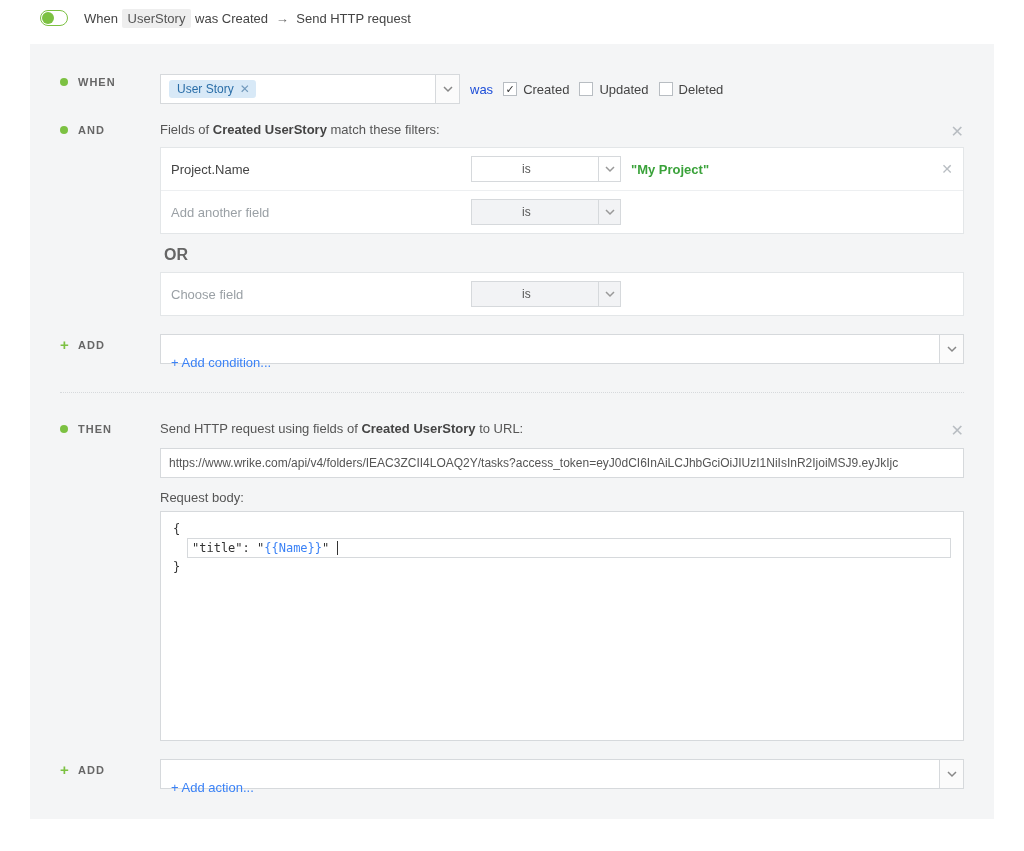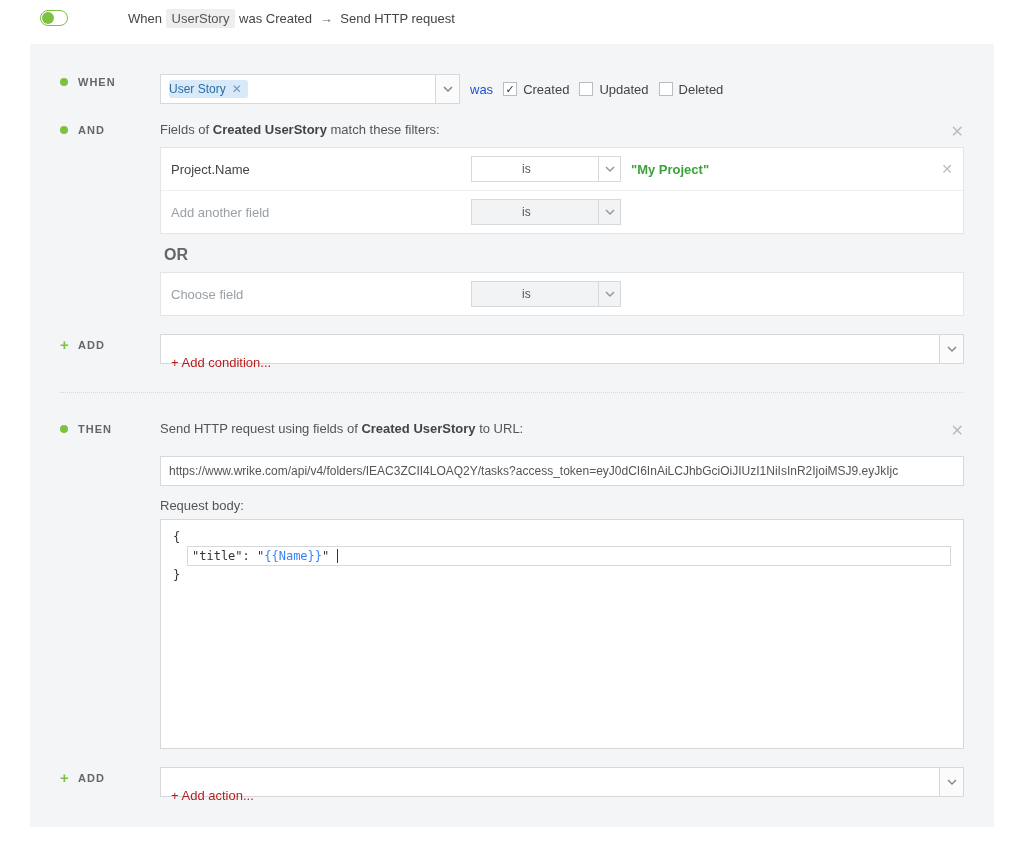--- a/index.html
+++ b/index.html
@@ -25,21 +25,21 @@
     margin-right: 16px;
   }
   .toggle::after {
     content: "";
     position: absolute;
     width: 12px; height: 12px;
     border-radius: 50%;
     background: #7cc142;
     top: 1px; left: 1px;
   }
-  .topbar-text { color: #444; margin-left: 44px; }
+  .topbar-text { color: #444; }
   .tag-inline {
     background: #eee;
     padding: 2px 6px;
     border-radius: 2px;
     color: #555;
   }
   .arrow { color: #666; margin: 0 4px; }
   .panel {
     background: #f4f5f6;
     margin: 8px 30px;
@@ -98,21 +98,21 @@
     height: 100%;
     display: flex;
     align-items: center;
     justify-content: center;
     color: #888;
     background: #fbfbfb;
   }
   .chip {
     background: #d8e9f7;
     color: #2a6ea8;
-    padding: 2px 6px 2px 0;
+    padding: 2px 6px 2px 8px;
     border-radius: 3px;
     display: inline-flex;
     align-items: center;
     gap: 6px;
     font-size: 12px;
   }
   .chip-x { color: #7199bc; cursor: pointer; }
   .was { color: #1d4ed8; }
   .checkbox {
     width: 14px; height: 14px;
@@ -160,21 +160,21 @@
   }
   .val-str { color: #3aa23a; font-weight: 600; }
   .row-x { margin-left: auto; color: #b8bdc2; cursor: pointer; font-size: 14px; }
   .or-label { color: #666; font-weight: 600; margin: 12px 0 8px 4px; font-size: 16px; }
   .addline {
     display: flex;
     background: #fff;
     border: 1px solid #d6d9dc;
     height: 30px;
   }
-  .addline-main { flex: 1; padding: 0 10px; display: flex; align-items: center; color: #b91c1c; margin-top: 26px; }
+  .addline-main { flex: 1; padding: 0 10px; display: flex; align-items: center; color: #3b82f6; margin-top: 26px; }
   .hr-dotted {
     border: none;
     border-top: 1px dotted #d6d9dc;
     margin: 28px 0;
   }
   .section-x {
     position: absolute;
     right: 0;
     top: 0;
     color: #b8bdc2;
@@ -183,21 +183,21 @@
   }
   .url-input {
     width: 100%;
     height: 30px;
     border: 1px solid #d6d9dc;
     background: #fff;
     padding: 0 8px;
     color: #555;
     font-family: inherit;
     font-size: 12px;
-    margin-top: 20px;
+    margin-top: 12px;
     overflow: hidden;
     white-space: nowrap;
     display: flex;
     align-items: center;
   }
   .body-label { color: #555; margin: 12px 0 6px 0; }
   .body-box {
     background: #fff;
     border: 1px solid #d6d9dc;
     padding: 10px 12px;

